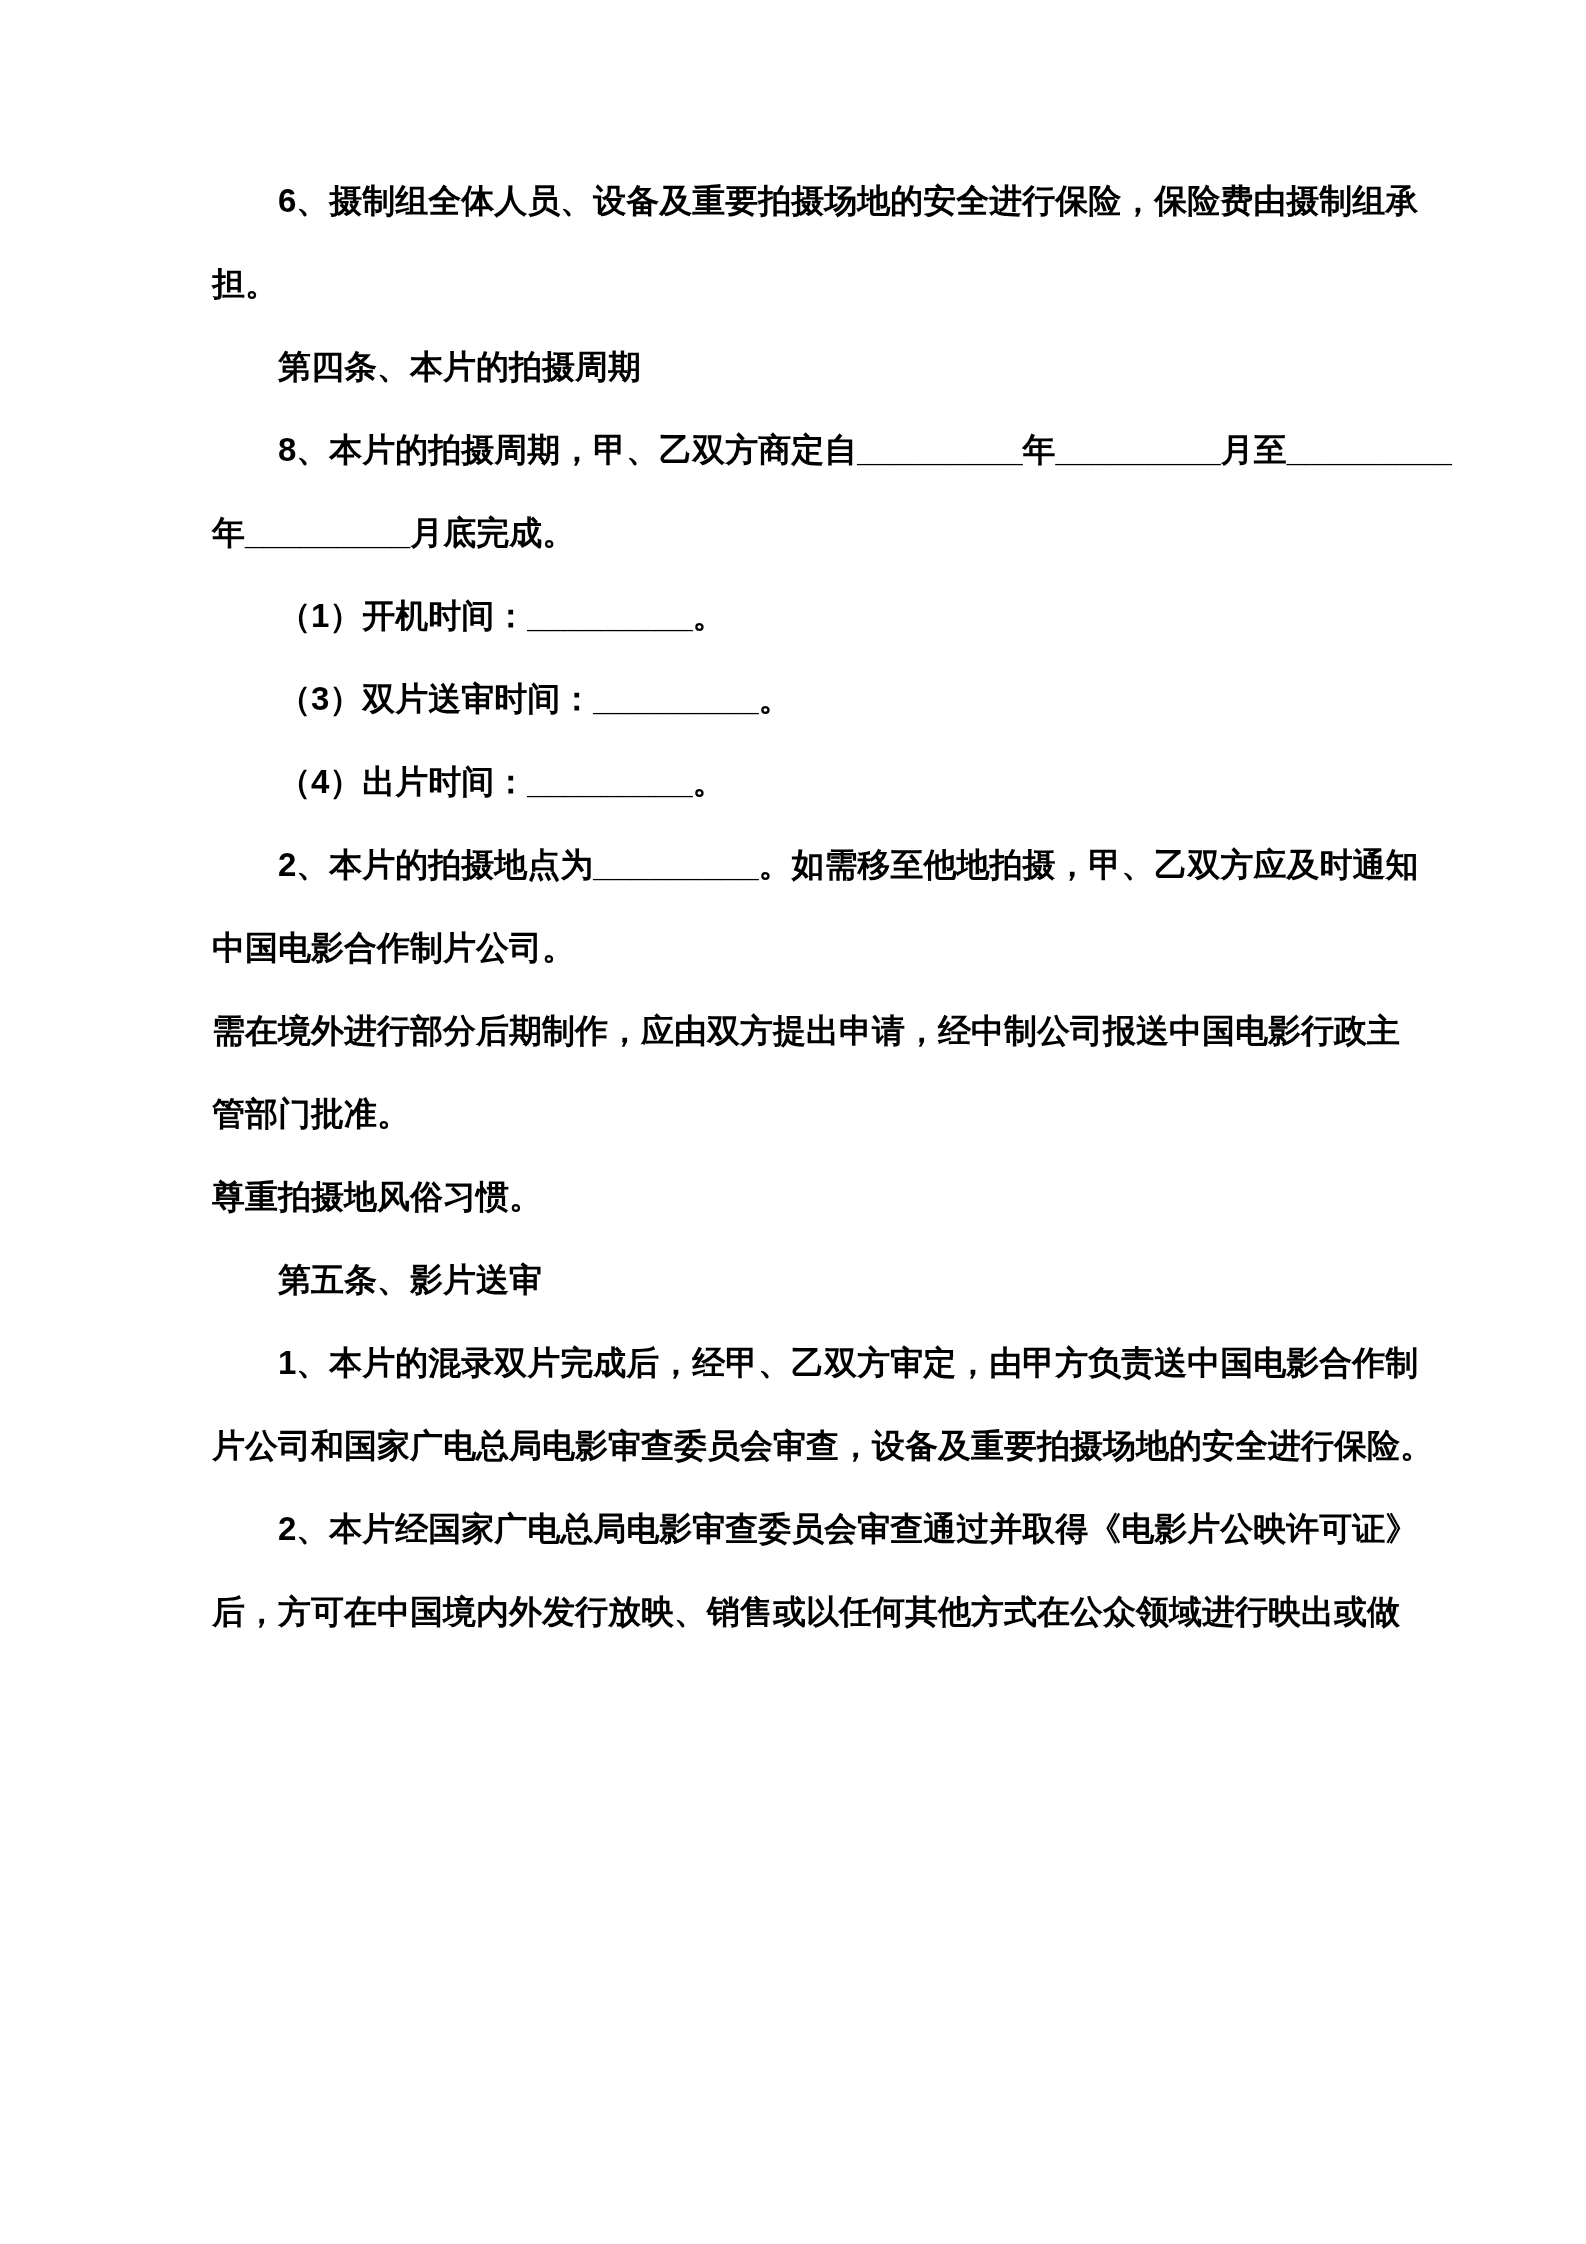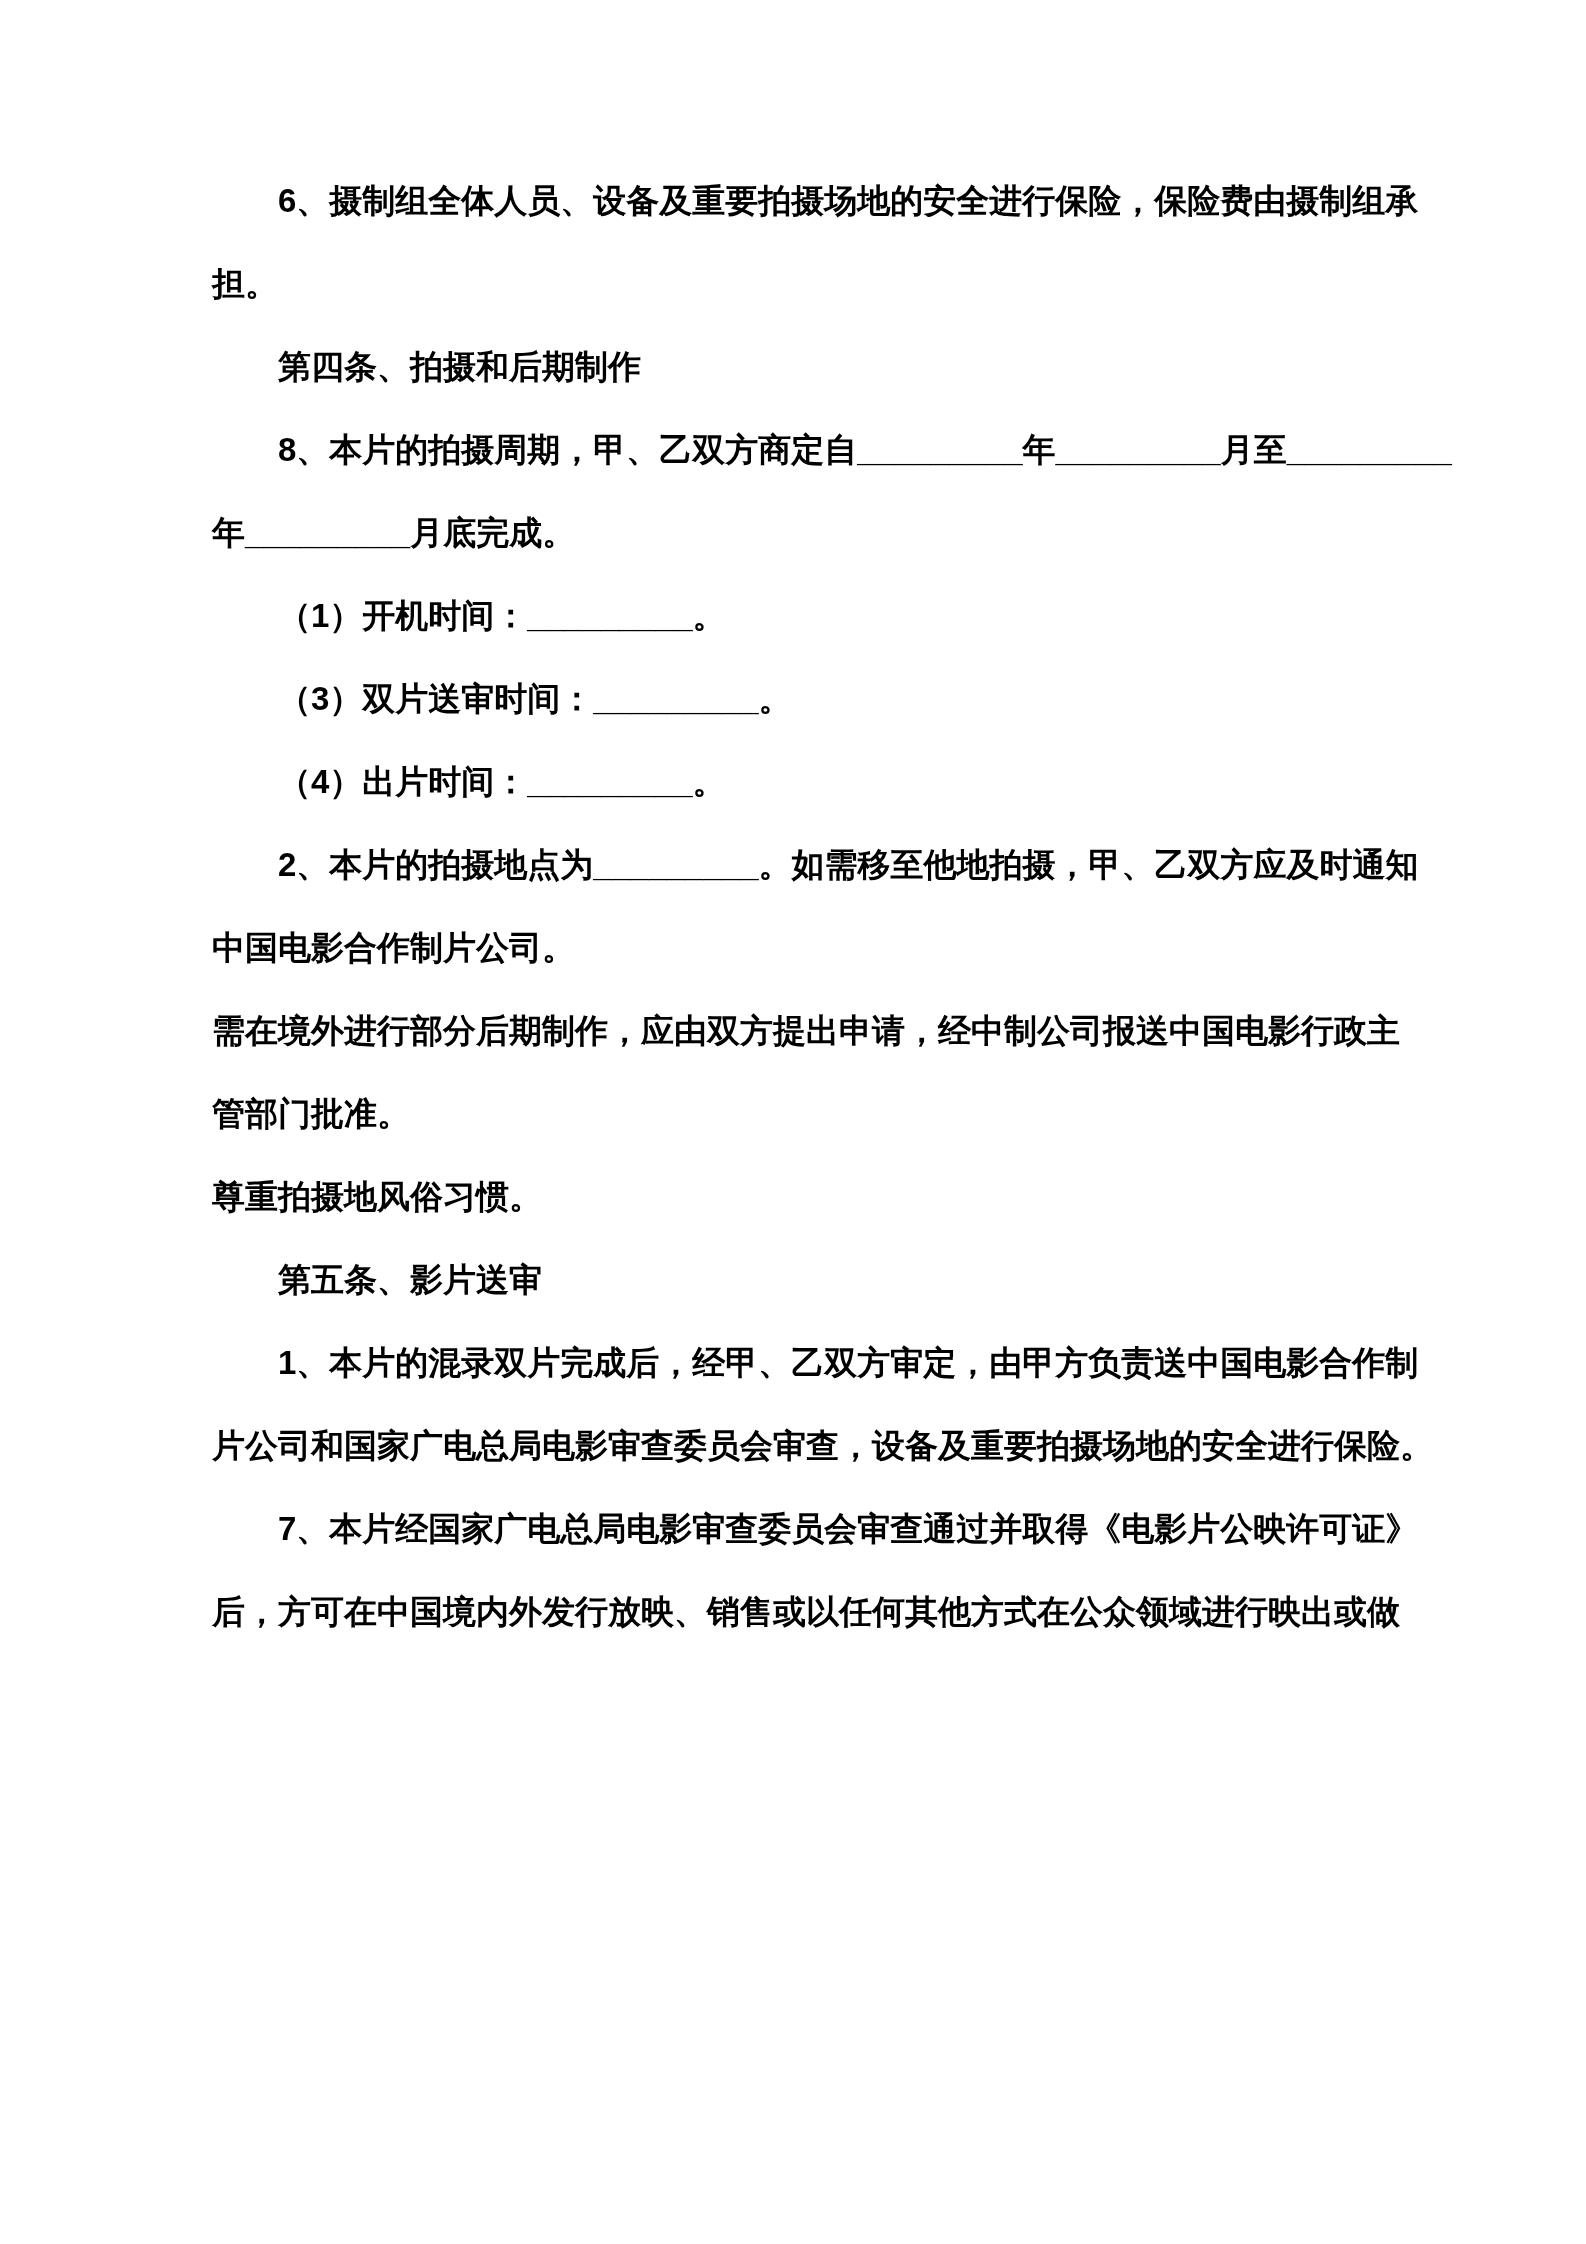--- a/index.html
+++ b/index.html
@@ -28,29 +28,29 @@
   .indent {
     padding-left: 66px; 
   }
 </style>
 </head>
 <body>
 
 <div class="page">
   <div class="line indent">6、摄制组全体人员、设备及重要拍摄场地的安全进行保险，保险费由摄制组承</div>
   <div class="line">担。</div>
-  <div class="line indent">第四条、拍摄和后期制作</div>
+  <div class="line indent">第四条、本片的拍摄周期</div>
   <div class="line indent">8、本片的拍摄周期，甲、乙双方商定自_________年_________月至_________</div>
   <div class="line">年_________月底完成。</div>
   <div class="line indent">（1）开机时间：_________。</div>
   <div class="line indent">（3）双片送审时间：_________。</div>
   <div class="line indent">（4）出片时间：_________。</div>
   <div class="line indent">2、本片的拍摄地点为_________。如需移至他地拍摄，甲、乙双方应及时通知</div>
   <div class="line">中国电影合作制片公司。</div>
   <div class="line">需在境外进行部分后期制作，应由双方提出申请，经中制公司报送中国电影行政主</div>
   <div class="line">管部门批准。</div>
   <div class="line">尊重拍摄地风俗习惯。</div>
   <div class="line indent">第五条、影片送审</div>
   <div class="line indent">1、本片的混录双片完成后，经甲、乙双方审定，由甲方负责送中国电影合作制</div>
   <div class="line">片公司和国家广电总局电影审查委员会审查，设备及重要拍摄场地的安全进行保险。</div>
-  <div class="line indent">7、本片经国家广电总局电影审查委员会审查通过并取得《电影片公映许可证》</div>
+  <div class="line indent">2、本片经国家广电总局电影审查委员会审查通过并取得《电影片公映许可证》</div>
   <div class="line">后，方可在中国境内外发行放映、销售或以任何其他方式在公众领域进行映出或做</div>
 </div>
 
 </body></html>

